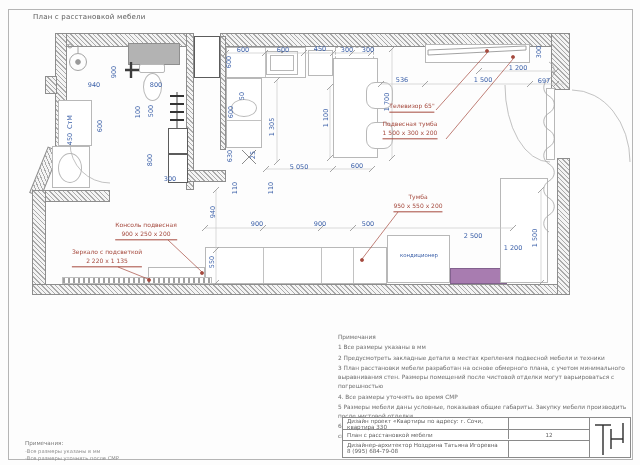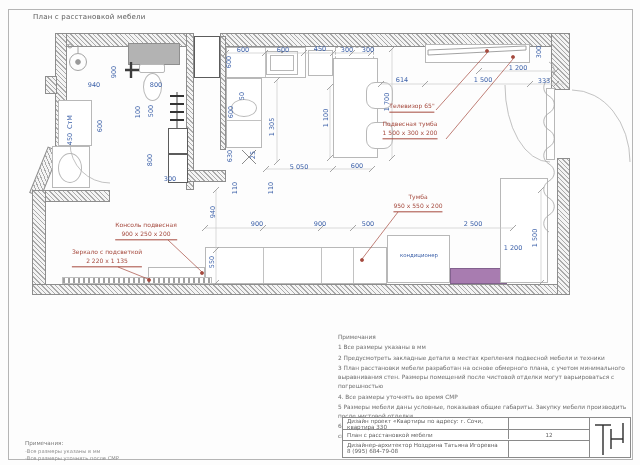--- a/index.html
+++ b/index.html
@@ -184,36 +184,36 @@
         <div class="dim" style="left: 283px; top: 50px;">600</div>
         <div class="dim" style="left: 320px; top: 49px;">450</div>
         <div class="dim" style="left: 347px; top: 50px;">300</div>
         <div class="dim" style="left: 368px; top: 50px;">300</div>
         <div class="dim v" style="left: 229px; top: 62px;">600</div>
         <div class="dim v" style="left: 242px; top: 96px;">50</div>
         <div class="dim v" style="left: 231px; top: 112px;">600</div>
         <div class="dim v" style="left: 272px; top: 127px;">1 305</div>
         <div class="dim v" style="left: 230px; top: 156px;">630</div>
         <div class="dim v" style="left: 253px; top: 155px;">25</div>
-        <div class="dim" style="left: 402px; top: 80px;">614</div>
+        <div class="dim" style="left: 402px; top: 80px;">536</div>
         <div class="dim v" style="left: 387px; top: 102px;">1 700</div>
         <div class="dim v" style="left: 326px; top: 118px;">1 100</div>
         <div class="dim" style="left: 483px; top: 80px;">1 500</div>
         <div class="dim" style="left: 518px; top: 68px;">1 200</div>
         <div class="dim v" style="left: 539px; top: 52px;">300</div>
-        <div class="dim" style="left: 544px; top: 81px;">333</div>
+        <div class="dim" style="left: 544px; top: 81px;">697</div>
         <div class="dim" style="left: 299px; top: 167px;">5 050</div>
         <div class="dim" style="left: 357px; top: 166px;">600</div>
         <div class="dim v" style="left: 235px; top: 188px;">110</div>
         <div class="dim v" style="left: 271px; top: 188px;">110</div>
         <div class="dim v" style="left: 213px; top: 212px;">940</div>
         <div class="dim" style="left: 257px; top: 224px;">900</div>
         <div class="dim" style="left: 320px; top: 224px;">900</div>
         <div class="dim" style="left: 368px; top: 224px;">500</div>
-        <div class="dim" style="left: 473px; top: 224px;">2 500</div>
+        <div class="dim" style="left: 473px; top: 236px;">2 500</div>
         <div class="dim v" style="left: 212px; top: 262px;">550</div>
         <div class="dim" style="left: 513px; top: 248px;">1 200</div>
         <div class="dim v" style="left: 535px; top: 238px;">1 500</div>
         <div class="dim s" style="left: 419px; top: 256px;">кондиционер</div>
       </div>
     <div id="ann-layer">
         <div class="ann" style="left: 412px; top: 107px;">
           <div>Телевизор 65"</div>
         </div>
         <div class="ann" style="left: 410px; top: 130px;">

